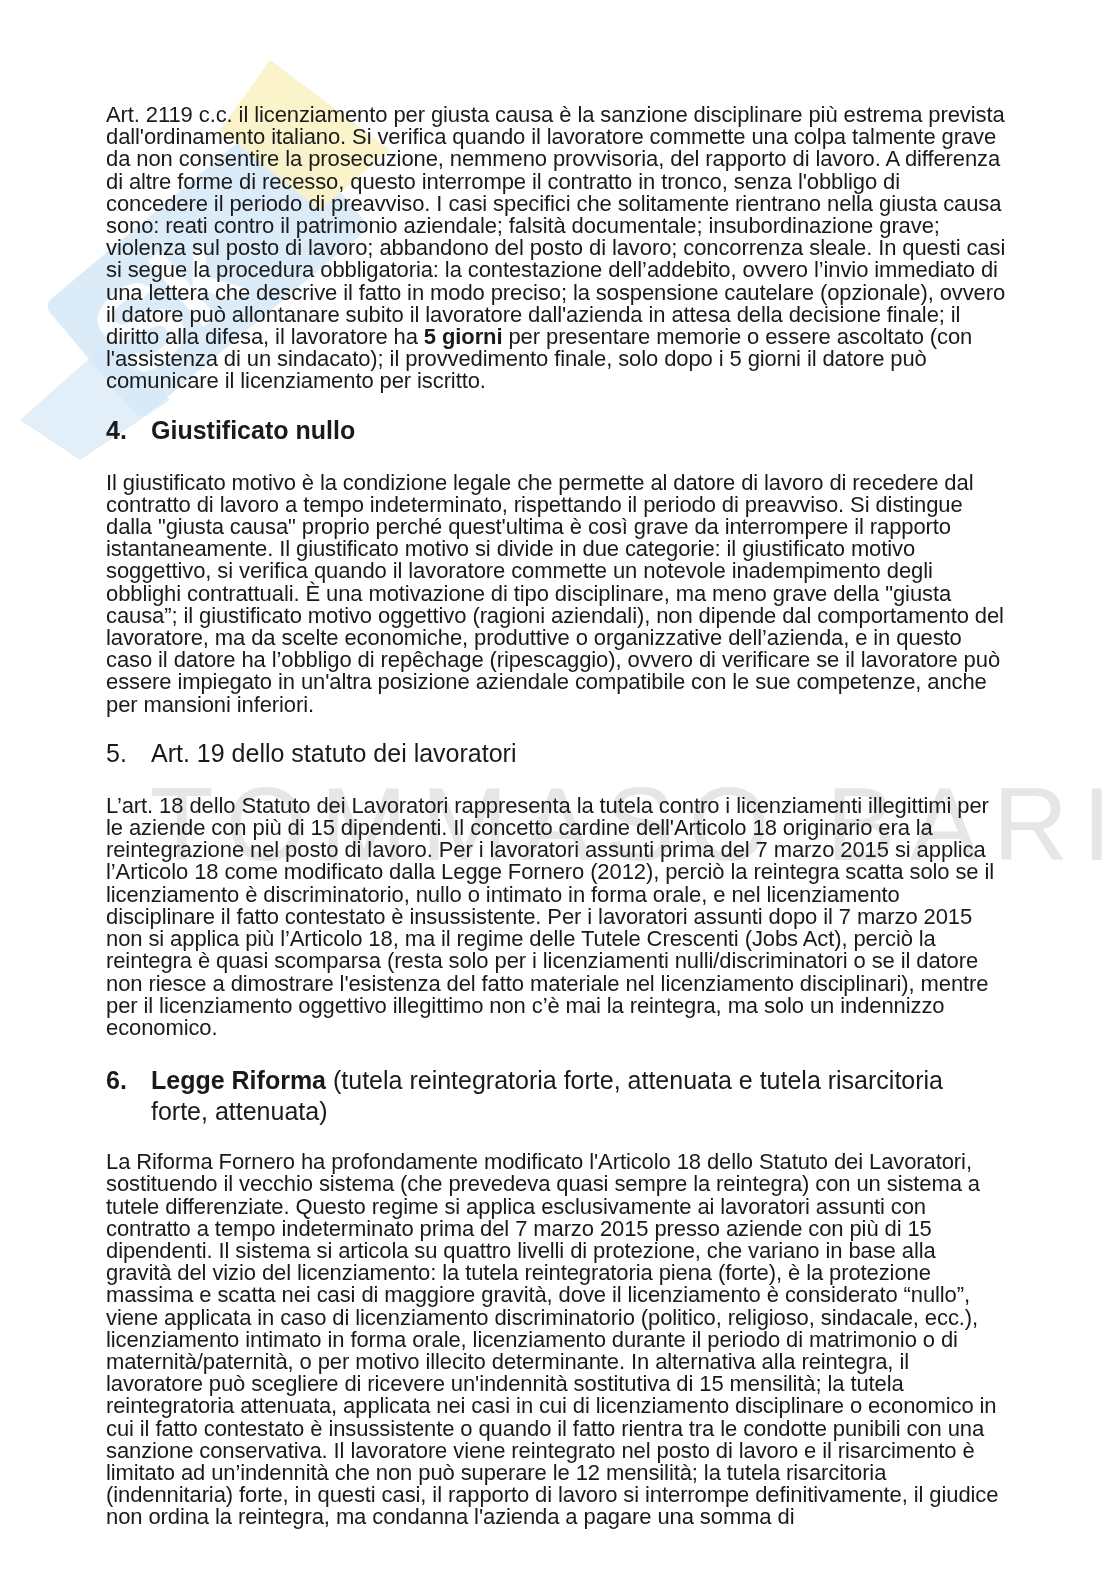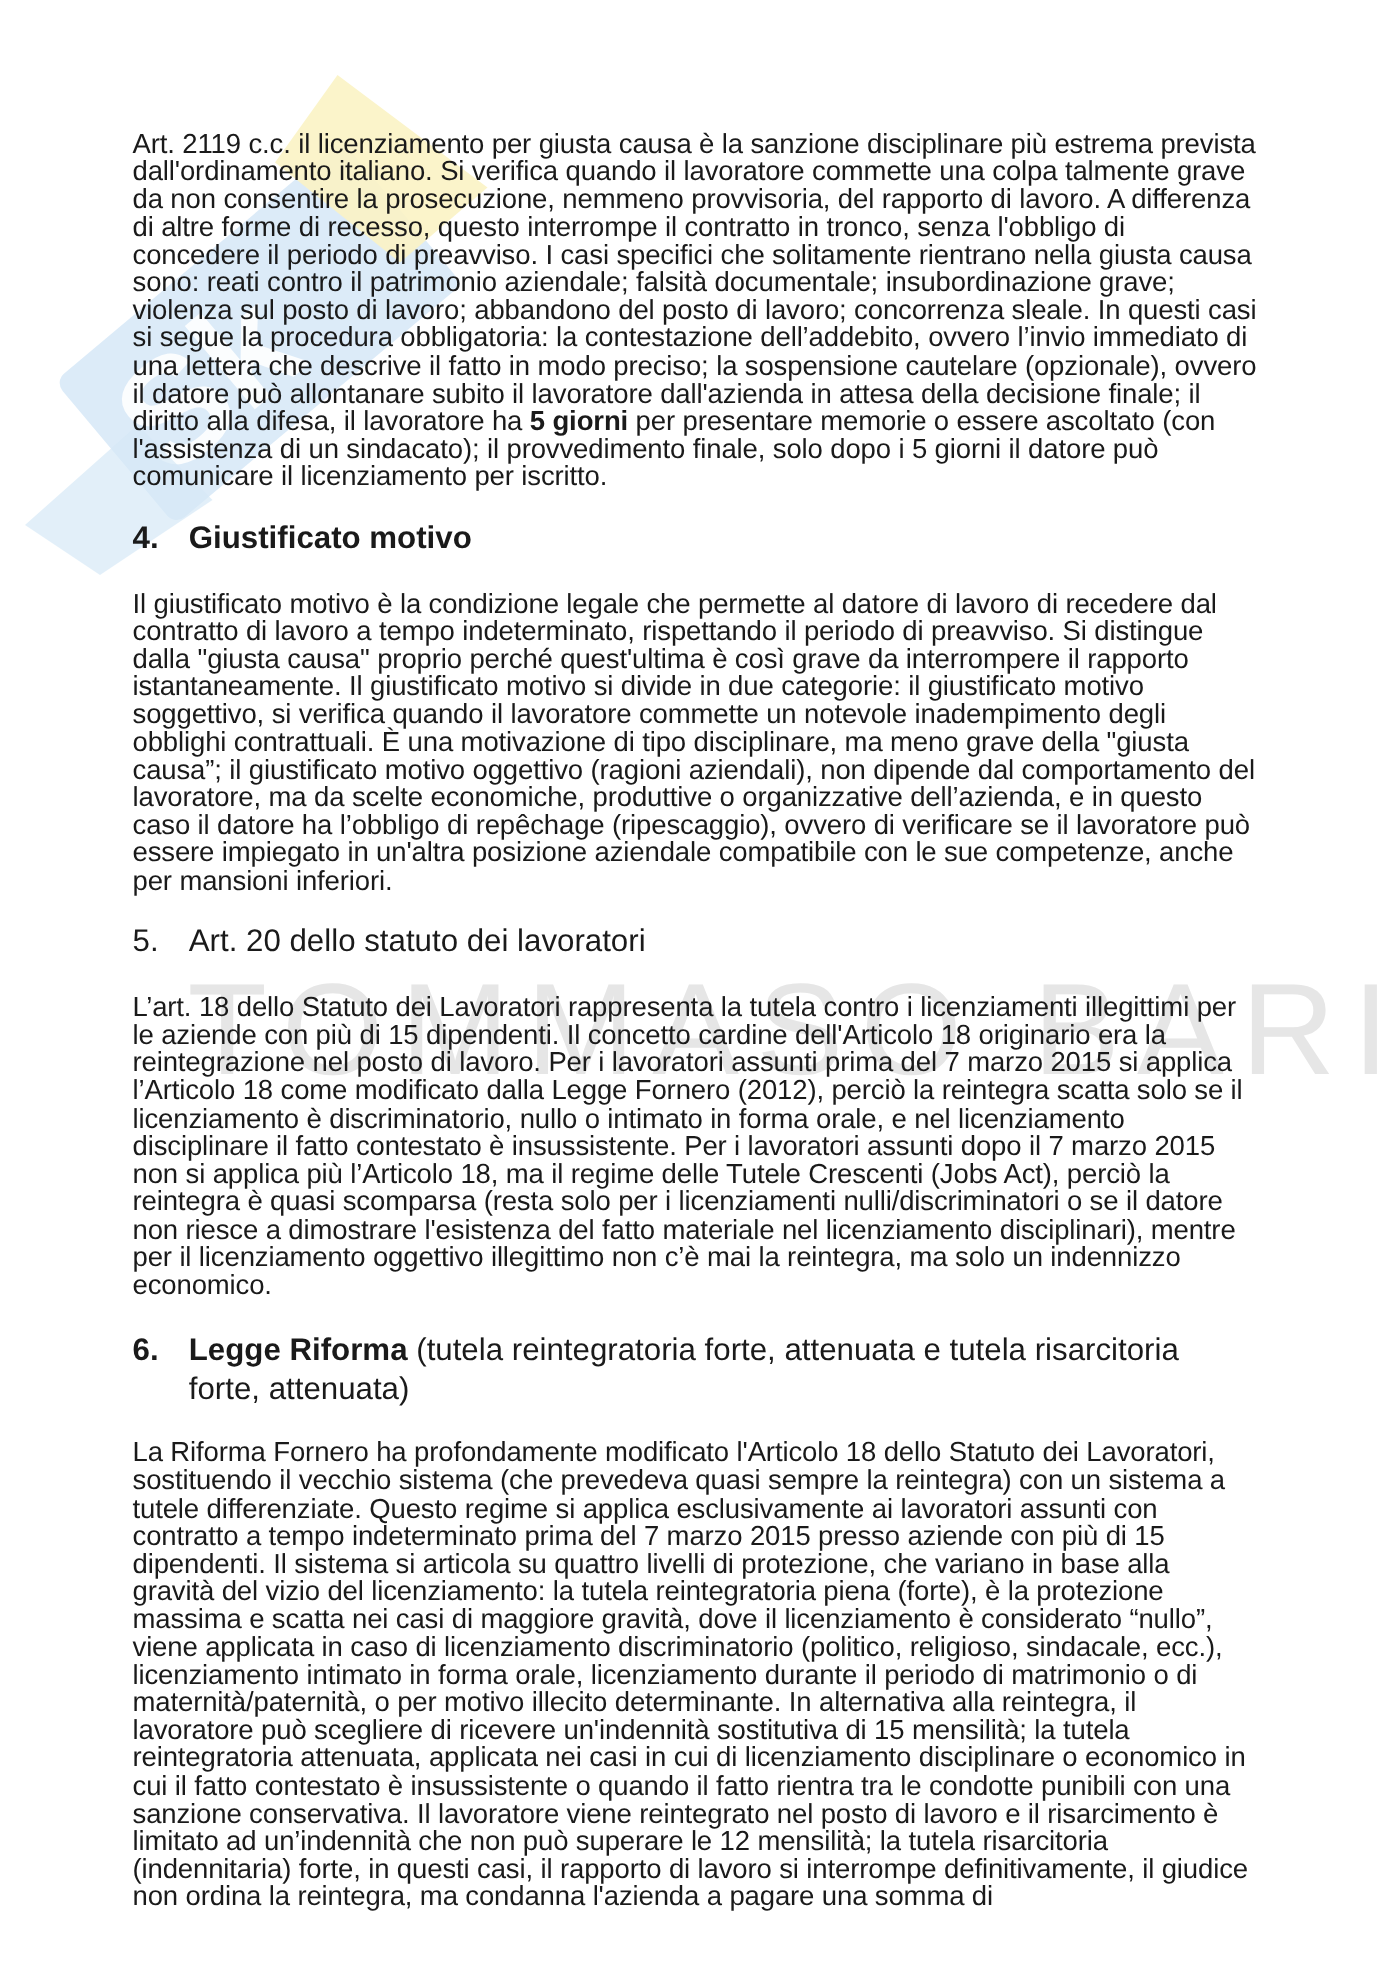--- a/index.html
+++ b/index.html
@@ -81,27 +81,27 @@
 </svg>
 
 <div class="watermark-text">TOMMASO BARILE</div>
 
 <div class="page">
 
   <p class="body"><span>Art. 2119 c.c. il licenziamento per giusta causa è la sanzione disciplinare più estrema prevista dall'ordinamento italiano. Si verifica quando il lavoratore commette una colpa talmente grave da non consentire la prosecuzione, nemmeno provvisoria, del rapporto di lavoro. A differenza di altre forme di recesso, questo interrompe il contratto in tronco, senza l'obbligo di concedere il periodo di preavviso. I casi specifici che solitamente rientrano nella giusta causa sono: reati contro il patrimonio aziendale; falsità documentale; insubordinazione grave; violenza sul posto di lavoro; abbandono del posto di lavoro; concorrenza sleale. In questi casi si segue la procedura obbligatoria: la contestazione dell’addebito, ovvero l’invio immediato di una lettera che descrive il fatto in modo preciso; la sospensione cautelare (opzionale), ovvero il datore può allontanare subito il lavoratore dall'azienda in attesa della decisione finale; il diritto alla difesa, il lavoratore ha </span><strong>5 giorni</strong><span> per presentare memorie o essere ascoltato (con l'assistenza di un sindacato); il provvedimento finale, solo dopo i 5 giorni il datore può comunicare il licenziamento per iscritto.</span></p>
 
   <h2 class="sec-4 bold-heading">
     <span class="num">4.</span>
-    <span class="title">Giustificato motivo</span>
+    <span class="title">Giustificato nullo</span>
   </h2>
   <p class="body">Il giustificato motivo è la condizione legale che permette al datore di lavoro di recedere dal contratto di lavoro a tempo indeterminato, rispettando il periodo di preavviso. Si distingue dalla "giusta causa" proprio perché quest'ultima è così grave da interrompere il rapporto istantaneamente. Il giustificato motivo si divide in due categorie: il giustificato motivo soggettivo, si verifica quando il lavoratore commette un notevole inadempimento degli obblighi contrattuali. È una motivazione di tipo disciplinare, ma meno grave della "giusta causa”; il giustificato motivo oggettivo (ragioni aziendali), non dipende dal comportamento del lavoratore, ma da scelte economiche, produttive o organizzative dell’azienda, e in questo caso il datore ha l’obbligo di repêchage (ripescaggio), ovvero di verificare se il lavoratore può essere impiegato in un'altra posizione aziendale compatibile con le sue competenze, anche per mansioni inferiori.</p>
 
   <h2 class="sec-5">
     <span class="num">5.</span>
-    <span class="title">Art. 20 dello statuto dei lavoratori</span>
+    <span class="title">Art. 19 dello statuto dei lavoratori</span>
   </h2>
   <p class="body">L’art. 18 dello Statuto dei Lavoratori rappresenta la tutela contro i licenziamenti illegittimi per le aziende con più di 15 dipendenti. Il concetto cardine dell'Articolo 18 originario era la reintegrazione nel posto di lavoro. Per i lavoratori assunti prima del 7 marzo 2015 si applica l’Articolo 18 come modificato dalla Legge Fornero (2012), perciò la reintegra scatta solo se il licenziamento è discriminatorio, nullo o intimato in forma orale, e nel licenziamento disciplinare il fatto contestato è insussistente. Per i lavoratori assunti dopo il 7 marzo 2015 non si applica più l’Articolo 18, ma il regime delle Tutele Crescenti (Jobs Act), perciò la reintegra è quasi scomparsa (resta solo per i licenziamenti nulli/discriminatori o se il datore non riesce a dimostrare l'esistenza del fatto materiale nel licenziamento disciplinari), mentre per il licenziamento oggettivo illegittimo non c’è mai la reintegra, ma solo un indennizzo economico.</p>
 
   <h2 class="sec-6">
     <span class="num bold">6.</span>
     <span><span class="bold">Legge Riforma</span><span> (tutela reintegratoria forte, attenuata e tutela risarcitoria forte, attenuata)</span></span>
   </h2>
   <p class="body">La Riforma Fornero ha profondamente modificato l'Articolo 18 dello Statuto dei Lavoratori, sostituendo il vecchio sistema (che prevedeva quasi sempre la reintegra) con un sistema a tutele differenziate. Questo regime si applica esclusivamente ai lavoratori assunti con contratto a tempo indeterminato prima del 7 marzo 2015 presso aziende con più di 15 dipendenti. Il sistema si articola su quattro livelli di protezione, che variano in base alla gravità del vizio del licenziamento: la tutela reintegratoria piena (forte), è la protezione massima e scatta nei casi di maggiore gravità, dove il licenziamento è considerato “nullo”, viene applicata in caso di licenziamento discriminatorio (politico, religioso, sindacale, ecc.), licenziamento intimato in forma orale, licenziamento durante il periodo di matrimonio o di maternità/paternità, o per motivo illecito determinante. In alternativa alla reintegra, il lavoratore può scegliere di ricevere un'indennità sostitutiva di 15 mensilità; la tutela reintegratoria attenuata, applicata nei casi in cui di licenziamento disciplinare o economico in cui il fatto contestato è insussistente o quando il fatto rientra tra le condotte punibili con una sanzione conservativa. Il lavoratore viene reintegrato nel posto di lavoro e il risarcimento è limitato ad un’indennità che non può superare le 12 mensilità; la tutela risarcitoria (indennitaria) forte, in questi casi, il rapporto di lavoro si interrompe definitivamente, il giudice non ordina la reintegra, ma condanna l'azienda a pagare una somma di</p>
 
 </div>

